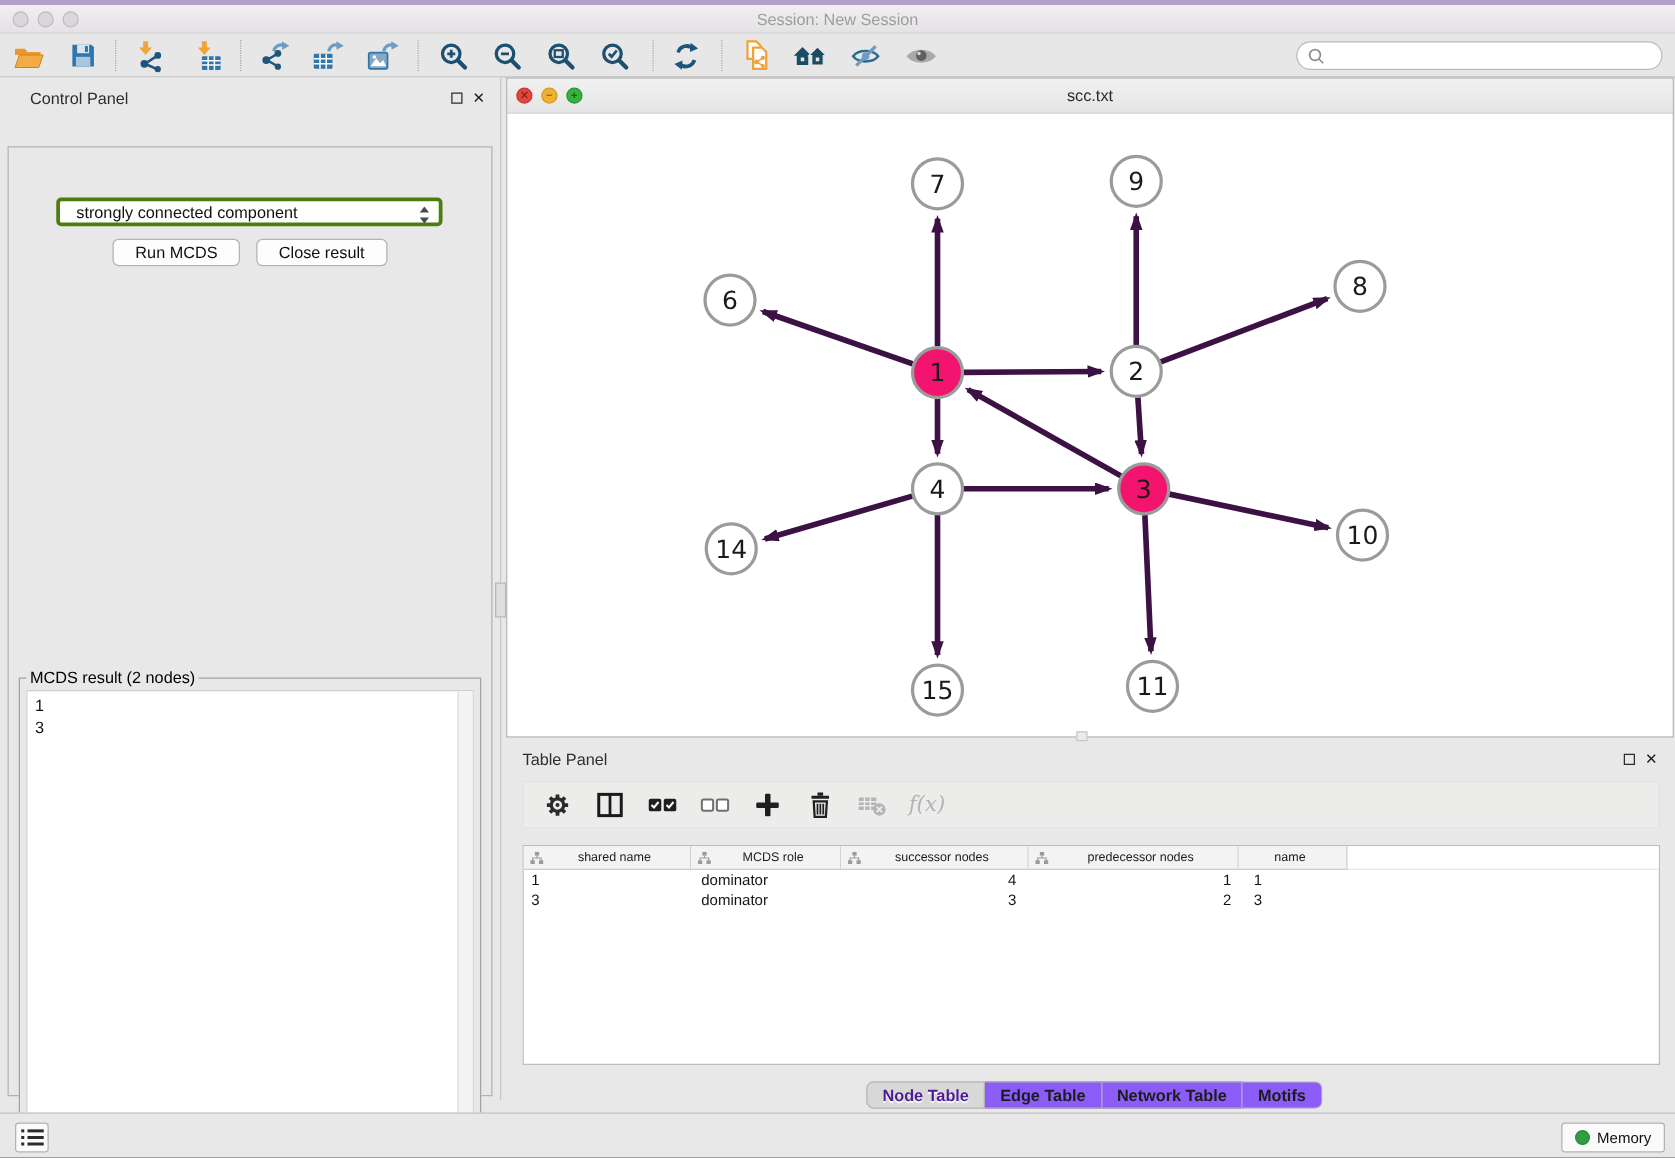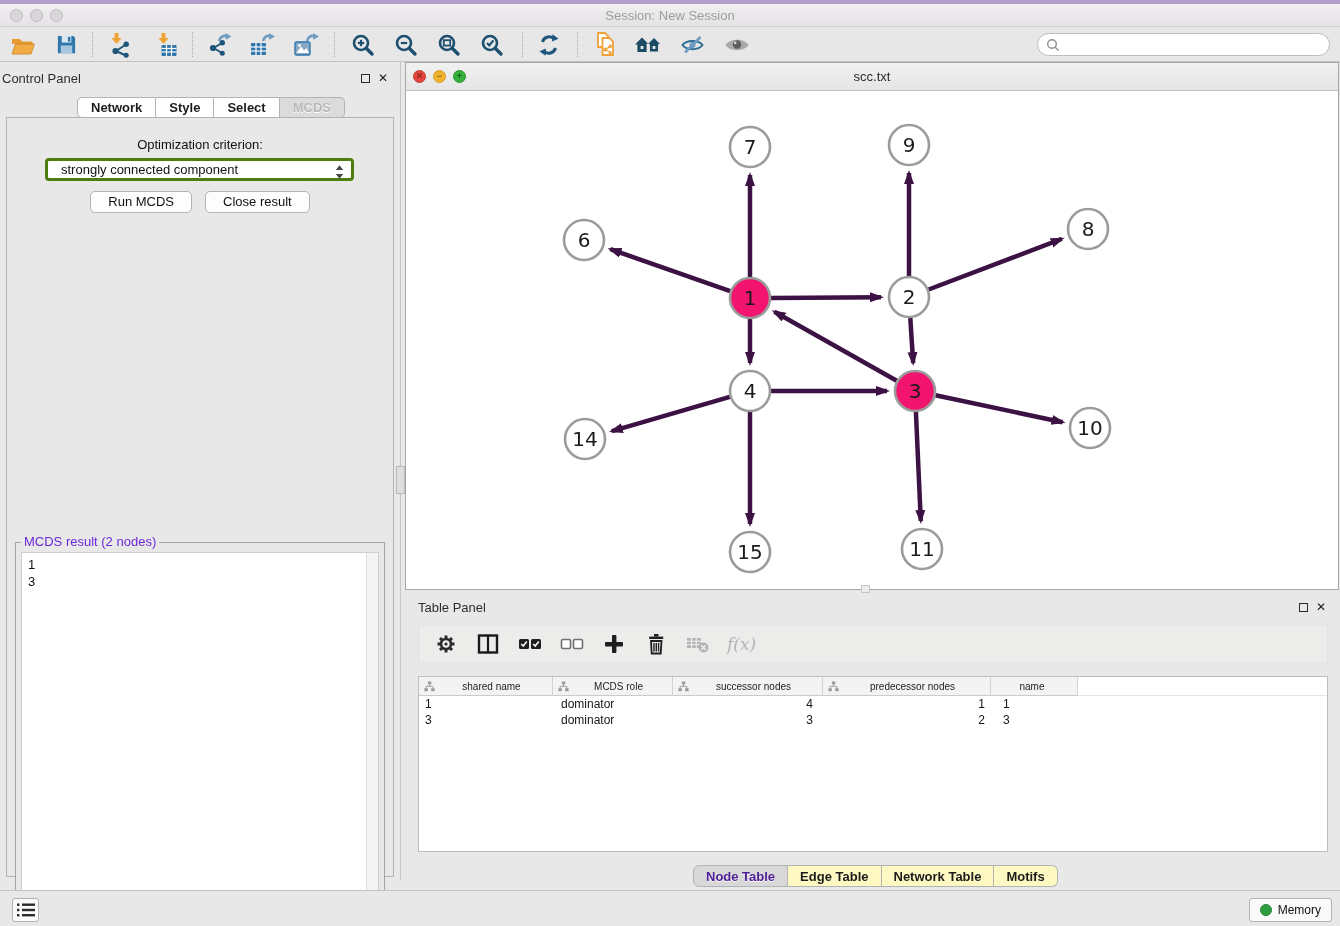--- a/index.html
+++ b/index.html
@@ -22,42 +22,42 @@
     background:#e8e7e7;border-bottom:1px solid #c2c2c2;}
   .icon-btn{position:absolute;top:2px;width:38px;height:31px;display:flex;
     align-items:center;justify-content:center;cursor:default;}
   .tsep{position:absolute;top:5px;height:25px;width:0;border-left:1px dotted #a9a9a9;}
   .searchbox{position:absolute;right:10px;top:6px;width:293px;height:23px;background:#fff;
     border:1px solid #bdbdbd;border-radius:12px;display:flex;align-items:center;padding-left:8px;}
   .searchbox input{border:none;outline:none;flex:1;height:18px;font-size:12px;background:transparent;}
   
   .control-panel{position:absolute;left:0;top:62px;width:401px;height:818px;
     background:#e9e8e8;border-right:1px solid #c6c6c6;}
-  .panel-title{position:absolute;left:2px;top:9px;font-size:13px;color:#2e2e2e;}
+  .panel-title{position:absolute;left:24px;top:9px;font-size:13px;color:#2e2e2e;}
   .panel-btns{position:absolute;right:12px;top:10px;display:flex;gap:8px;align-items:center;}
   .cp-tabs{position:absolute;left:77px;top:35px;height:21px;display:flex;}
   .tab{height:21px;line-height:20px;padding:0 13px;font-size:13px;font-weight:700;color:#1c1c1c;
     background:#fff;border:1px solid #b3b3b3;border-left:none;}
   .tab:first-child{border-left:1px solid #b3b3b3;border-radius:5px 0 0 5px;}
   .tab:last-child{border-radius:0 5px 5px 0;}
   .tab.selected{background:#dcdbdb;color:#b9b9b9;text-shadow:0 1px 0 rgba(255,255,255,.9);}
   .cp-body{position:absolute;left:6px;top:55px;width:388px;height:760px;
     border:1px solid #b2b2b2;background:#e9e8e8;}
   .opt-label{position:absolute;left:0;right:0;top:19px;text-align:center;font-size:13px;color:#111;}
   .dropdown{position:absolute;left:38px;top:40px;width:309px;height:23px;background:#fff;
     border:3px solid #4d7c0f;border-radius:4px;display:flex;align-items:center;
     padding-left:13px;font-size:13px;color:#111;}
   .dropdown .stepper{position:absolute;right:7px;top:3px;}
   .cp-buttons{position:absolute;left:0;right:0;top:73px;display:flex;justify-content:center;gap:13px;}
   .push-btn{height:22px;line-height:20px;padding:0 17px;background:#fdfdfd;border:1px solid #b3b3b3;
     border-radius:5px;font-size:13px;color:#111;}
   .mcds-fieldset{position:absolute;left:8px;top:424px;width:370px;height:377px;
     border:1px solid #a3a3a3;background:#e9e8e8;}
   .mcds-legend{position:absolute;left:5px;top:-9px;background:#e9e8e8;padding:0 3px;
-    font-size:13px;color:#6d28d9;}
+    font-size:13px;color:#000000;}
   .mcds-box{position:absolute;left:5px;top:9px;right:5px;bottom:6px;background:#fff;
     border:1px solid #cfcfcf;}
   .mcds-scroll{position:absolute;right:0;top:0;bottom:0;width:12px;background:#f4f4f4;
     border-left:1px solid #dedede;}
   .mcds-lines{padding:3px 6px;font-size:13px;line-height:17px;color:#111;}
   
   .network-window{position:absolute;left:405px;top:62px;width:934px;height:528px;
     background:#fff;border:1px solid #a6a6a6;}
   .nw-titlebar{position:absolute;left:0;top:0;width:100%;height:28px;
     background:linear-gradient(#f1f1f1,#e5e5e5);border-bottom:1px solid #c3c3c3;}
@@ -83,21 +83,21 @@
   .thead{display:flex;height:19px;}
   .th{background:#f3f3f3;border-right:1px solid #d2d2d2;border-bottom:1px solid #cbcbcb;
     display:flex;align-items:center;font-size:10px;color:#1c1c1c;position:relative;}
   .th .th-label{flex:1;text-align:center;padding-right:4px;}
   .th .tree{margin-left:5px;}
   .th-filler{flex:1;background:#fff;border-bottom:1px solid #e4e4e4;}
   .tr{display:flex;height:16px;align-items:center;}
   .td{font-size:12px;color:#151515;overflow:hidden;white-space:nowrap;}
   .tp-tabs{position:absolute;left:288px;top:270px;height:22px;display:flex;}
   .btab{height:22px;line-height:21px;padding:0 12px;font-size:13px;font-weight:700;color:#1c1c1c;
-    background:#fef9c3;border:1px solid #b3b3b3;border-left:none;}
+    background:#8b5cf6;border:1px solid #b3b3b3;border-left:none;}
   .btab:first-child{border-left:1px solid #b3b3b3;border-radius:6px 0 0 6px;}
   .btab:last-child{border-radius:0 6px 6px 0;}
   .btab.selected{background:#d9d8d8;color:#4c1d95;text-shadow:0 1px 0 rgba(255,255,255,.9);}
   
   .status-bar{position:absolute;left:0;top:890px;width:100%;height:36px;background:#e9e8e8;
     border-top:1px solid #c2c2c2;}
   .sb-btn{position:absolute;top:7px;height:24px;background:#fafafa;border:1px solid #b2b2b2;
     border-radius:3px;display:flex;align-items:center;justify-content:center;}
   .memory-dot{width:12px;height:12px;border-radius:50%;background:#2f9e41;border:1px solid #27863a;margin-right:6px;}
   .memory-label{font-size:12px;color:#111;}
@@ -282,28 +282,21 @@
       <input type="text" value="" style="">
     </div>
   </div>
 
   <div class="control-panel">
     <div class="panel-title">Control Panel</div>
     <div class="panel-btns">
       <span class="mini-sq"></span>
       <span class="mini-x">✕</span>
     </div>
-    <div class="cp-tabs">
-      <div class="tab">Network</div>
-      <div class="tab">Style</div>
-      <div class="tab">Select</div>
-      <div class="tab selected">MCDS</div>
-    </div>
     <div class="cp-body">
-      <div class="opt-label">Optimization criterion:</div>
       <div class="dropdown">
         <span>strongly connected component</span>
         <span class="stepper">
           <svg width="9" height="16" viewBox="0 0 9 16">
               <path d="M0.8 6 L8.2 6 L4.5 1.2 z" fill="#4a4a4a"></path>
               <path d="M0.8 10 L8.2 10 L4.5 14.8 z" fill="#4a4a4a"></path>
             </svg>
         </span>
       </div>
       <div class="cp-buttons">

